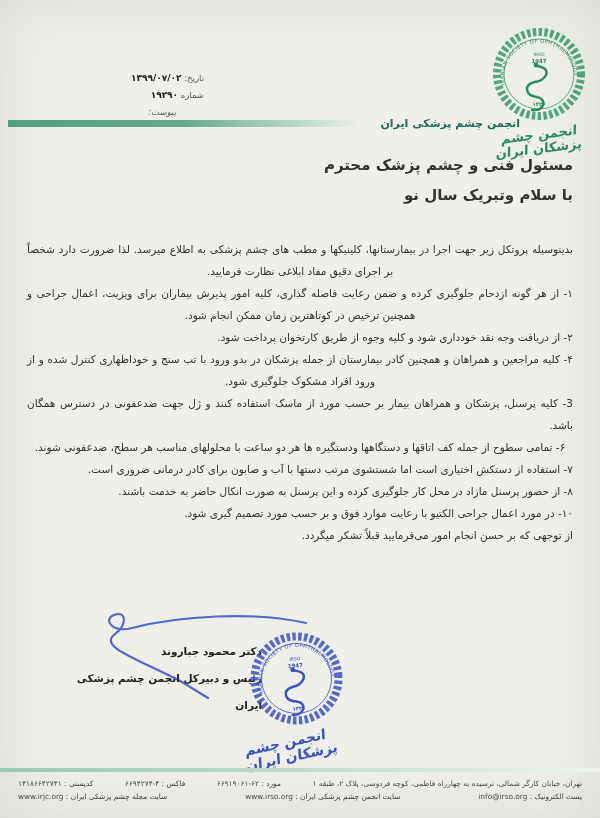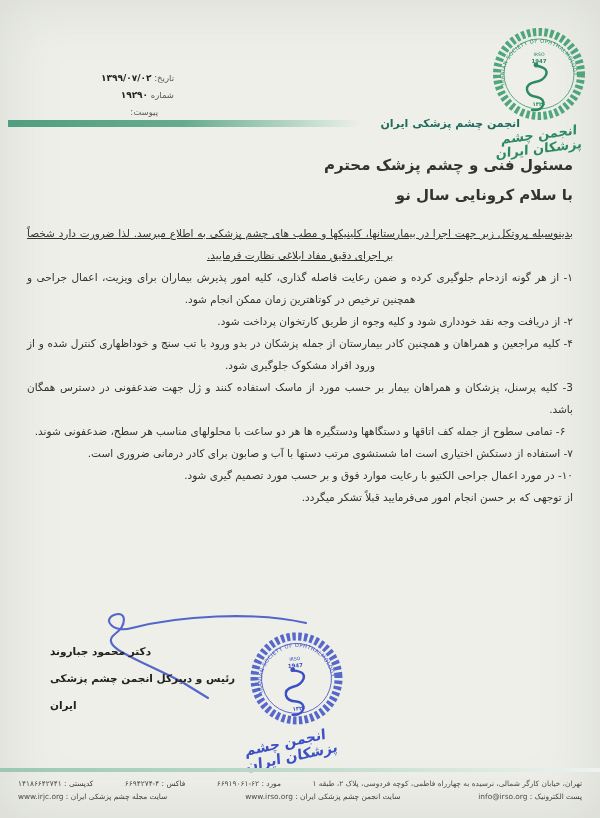--- a/index.html
+++ b/index.html
@@ -6,50 +6,50 @@
   html,body { background:#d8dad4; }
   .page {
     position: relative; width: 600px; height: 818px;
     background: #edefe8;
     font-family: "DejaVu Sans", sans-serif;
     color: #2e2e2e; overflow: hidden;
     box-shadow: inset 0 0 60px rgba(120,130,115,.18);
   }
   
   .dates {
-    position: absolute; top: 70px; left: 46px; width: 128px;
+    position: absolute; top: 70px; left: 76px; width: 128px;
     direction: rtl; text-align: right;
     font-size: 8.5px; color: #5a5a56; line-height: 17px;
   }
   .dates b { color: #22221f; font-size: 9px; }
-  .dates .row3 { margin-right: 16px; }
+  .dates .row3 { margin-right: 28px; font-style: italic; }
   .logo-wrap { position: absolute; top: 24px; right: 6px; width: 110px; text-align: center; }
   .bar-row {
     position: absolute; top: 117px; left: 8px; width: 512px;
     display: flex; align-items: center; gap: 20px;
   }
   .bar {
     flex: 1; height: 7px;
     background: linear-gradient(to right, #509e81 0%, #67ab8f 50%, #c9e0d5 88%, #edefe8 100%);
   }
   .org-name { font-size: 11px; font-weight: bold; color: #1e6c5d; white-space: nowrap; }
   
   .body {
     position: absolute; top: 150px; left: 27px; right: 27px;
     direction: rtl; font-size: 10.5px; line-height: 22px; color: #33332f;
   }
   .sal { font-weight: bold; font-size: 15px; line-height: 30px; }
-  .intro { margin-top: 12px; text-decoration: underline; }
+  .intro { margin-top: 28px; }
   .para { text-align: justify; text-align-last: right; }
   .cl { text-align-last: center; }
   
   .swoosh { position: absolute; top: 606px; left: 86px; width: 232px; height: 108px; }
   .sig {
     position: absolute; top: 638px; left: 50px; width: 212px;
-    direction: rtl; text-align: left;
+    direction: rtl; text-align: right;
     font-weight: bold; font-size: 10.5px; line-height: 27px; color: #21211e;
   }
   .stamp { position: absolute; top: 628px; left: 240px; width: 124px; transform: rotate(-5deg); }
   
   .footer-bar {
     position: absolute; top: 768px; left: 0; width: 100%; height: 4px;
     background: linear-gradient(to right, #9bc7b3 0%, #c4ddd0 55%, #eef2ee 100%);
   }
   .footer {
     position: absolute; top: 777px; left: 18px; right: 18px;
@@ -90,28 +90,29 @@
     <div class="callig" style="color:#2c8a5f; font-size:13px; max-width:96px; line-height:14px;">انجمن چشم پزشکان ایران</div>
   </div>
 
   <div class="bar-row">
     <div class="bar"></div>
     <span class="org-name">انجمن چشم پزشکی ایران</span>
   </div>
 
   <div class="body">
     <div class="sal">مسئول فنی و چشم پزشک محترم</div>
-    <div class="sal">با سلام کرونایی سال نو</div>
+    <div class="sal">با سلام وتبریک سال نو</div>
     <p class="para cl intro">بدینوسیله پروتکل زیر جهت اجرا در بیمارستانها، کلینیکها و مطب های چشم پزشکی به اطلاع میرسد. لذا ضرورت دارد شخصاً بر اجرای دقیق مفاد ابلاغی نظارت فرمایید.</p>
     <p class="para cl">۱- از هر گونه ازدحام جلوگیری کرده و ضمن رعایت فاصله گذاری، کلیه امور پذیرش بیماران برای ویزیت، اعمال جراحی و همچنین ترخیص در کوتاهترین زمان ممکن انجام شود.</p>
     <p class="para">۲- از دریافت وجه نقد خودداری شود و کلیه وجوه از طریق کارتخوان پرداخت شود.</p>
     <p class="para cl">۴- کلیه مراجعین و همراهان و همچنین کادر بیمارستان از جمله پزشکان در بدو ورود با تب سنج و خوداظهاری کنترل شده و از ورود افراد مشکوک جلوگیری شود.</p>
     <p class="para">3- کلیه پرسنل، پزشکان و همراهان بیمار بر حسب مورد از ماسک استفاده کنند و ژل جهت ضدعفونی در دسترس همگان باشد.</p>
     <p class="para cl">۶- تمامی سطوح از جمله کف اتاقها و دستگاهها ودستگیره ها هر دو ساعت با محلولهای مناسب هر سطح، ضدعفونی شوند.</p>
     <p class="para">۷- استفاده از دستکش اختیاری است اما شستشوی مرتب دستها با آب و صابون برای کادر درمانی ضروری است.</p>
+    <p class="para">۸- از حضور پرسنل مازاد در محل کار جلوگیری کرده و این پرسنل به صورت انکال حاضر به خدمت باشند.</p>
     <p class="para">۱۰- در مورد اعمال جراحی الکتیو با رعایت موارد فوق و بر حسب مورد تصمیم گیری شود.</p>
     <p class="para">از توجهی که بر حسن انجام امور می‌فرمایید قبلاً تشکر میگردد.</p>
   </div>
 
   <svg class="swoosh" viewBox="0 0 232 108">
     <path d="M220,17 C168,5 92,10 46,22 C27,27 16,14 28,9 C41,4 41,19 29,28 C12,41 50,52 96,76 L122,92" fill="none" stroke="#4256c8" stroke-width="2.1" stroke-linecap="round" opacity="0.9"></path>
   </svg>
 
   <div class="sig">
     <div>دکتر محمود جباروند</div>

